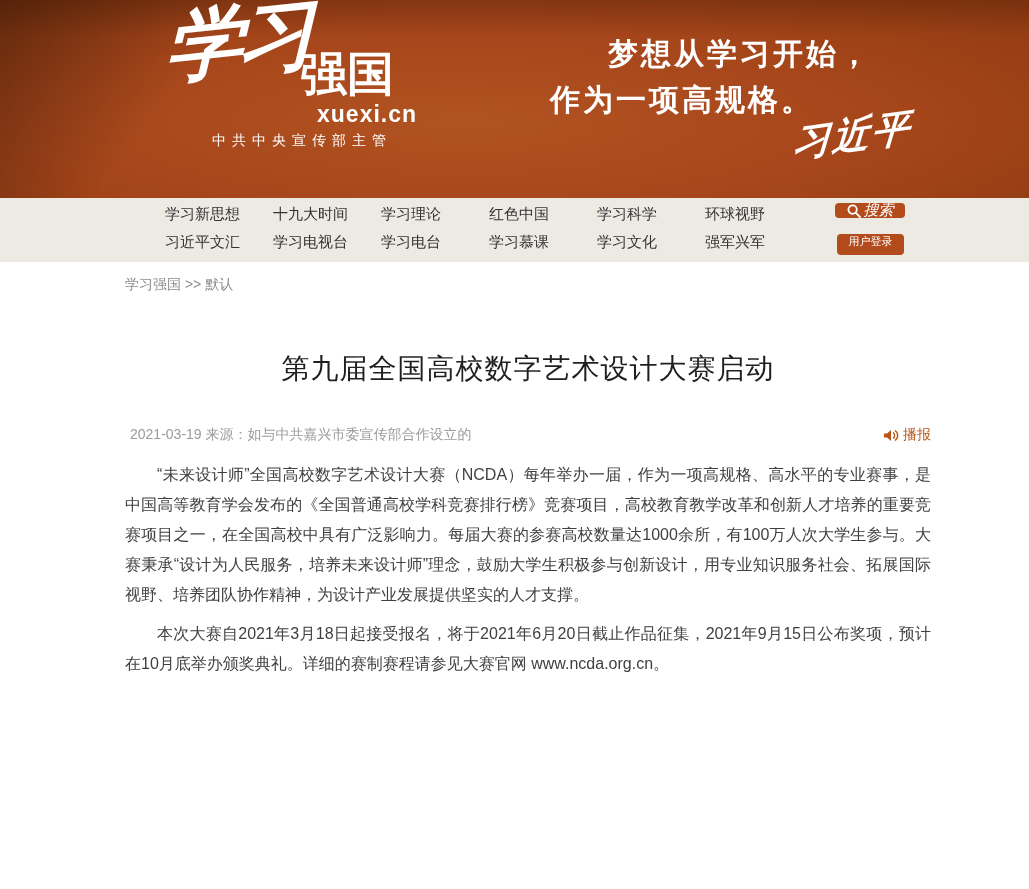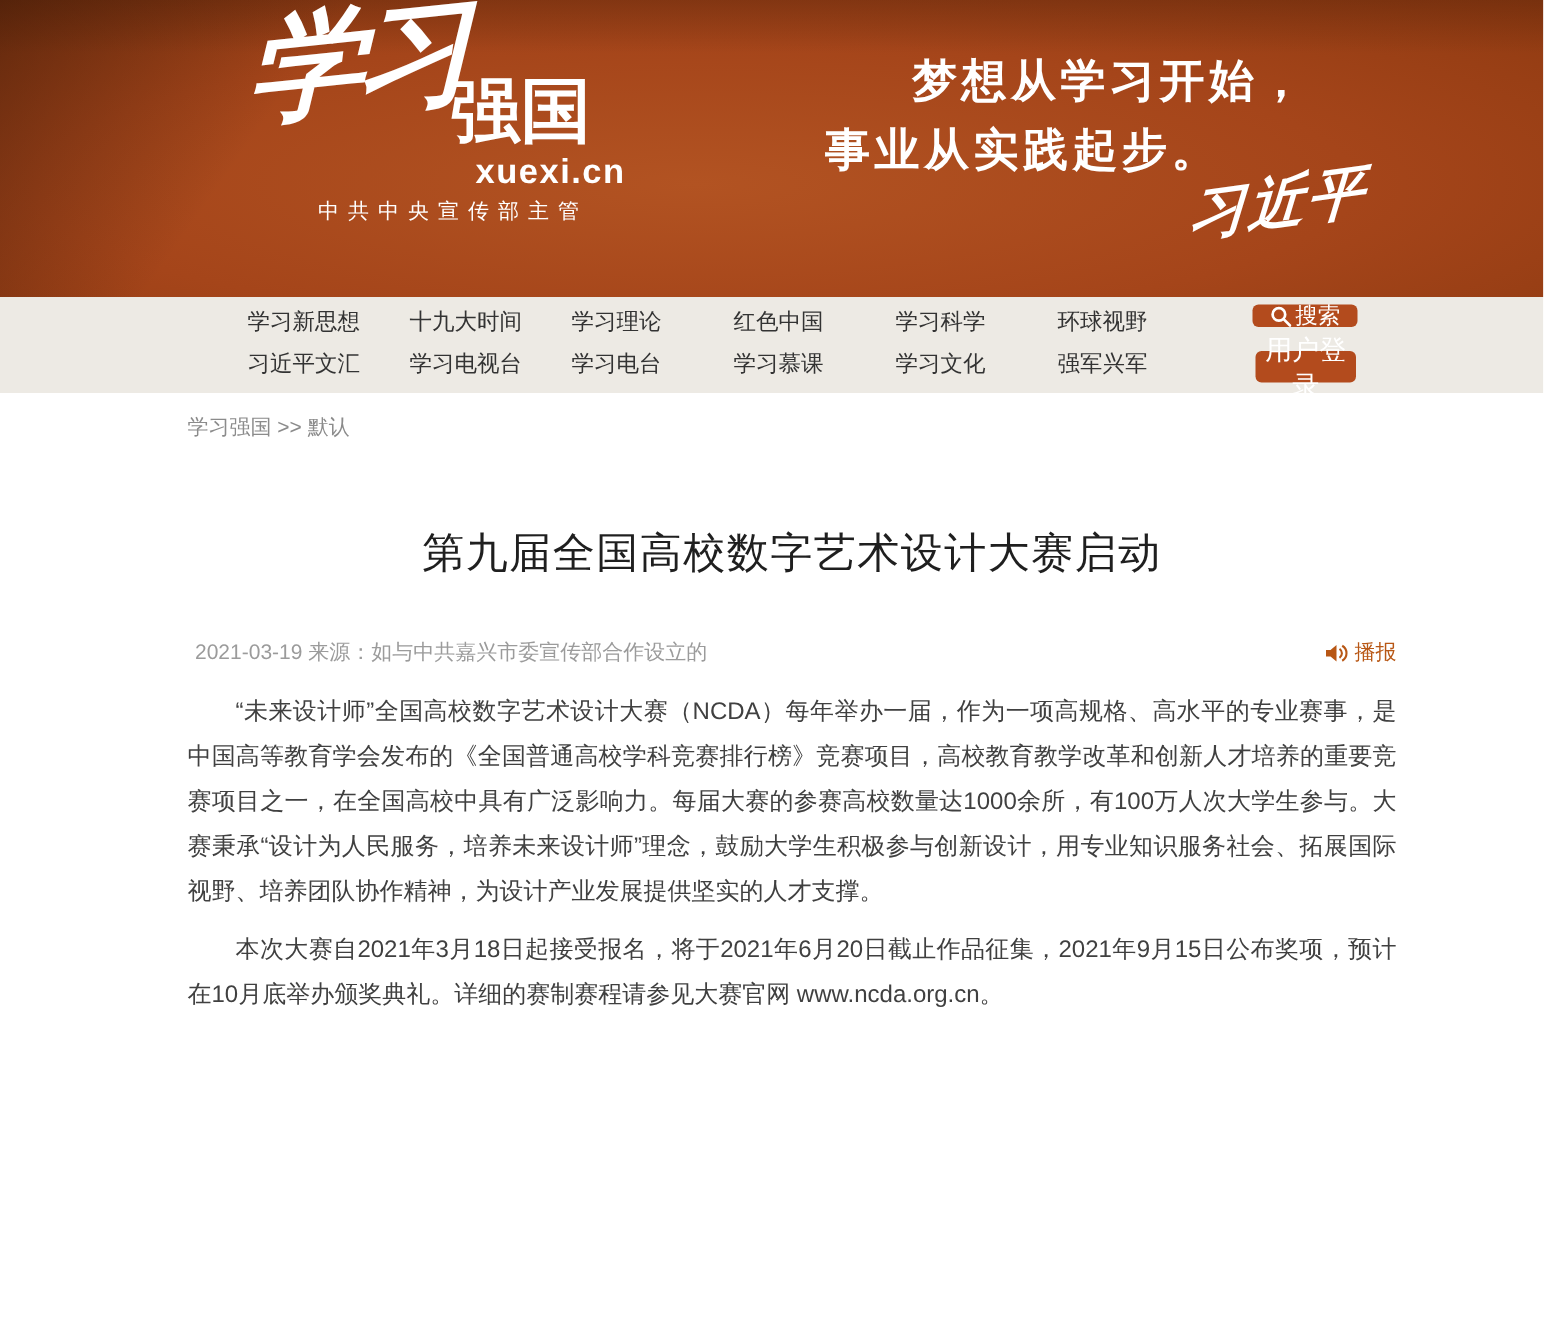--- a/index.html
+++ b/index.html
@@ -45,25 +45,26 @@
   .nav-row { position: absolute; left: 165px; display: flex; }
   .nav-row-1 { top: 7px; }
   .nav-row-2 { top: 35px; }
   .nav-item { width: 108px; font-size: 15px; color: #333; cursor: pointer; white-space: nowrap; }
   .nav-buttons { position: absolute; left: 835px; top: 0; width: 110px; height: 64px; }
   .btn-search {
     position: absolute; left: 0; top: 5px; width: 70px; height: 15px;
     background: #b34b1d; color: #fff; border: none; border-radius: 4px;
     font-size: 15px; display: flex; align-items: center; justify-content: center; gap: 3px; cursor: pointer;
     font-family: "Liberation Sans", sans-serif;
+    font-style: italic;
   }
   .btn-login {
     position: absolute; left: 2px; top: 36px; width: 67px; height: 21px;
     background: #b34b1d; color: #fff; border: none; border-radius: 4px;
-    font-size: 18px; display: flex; align-items: center; justify-content: center; cursor: pointer;
+    font-size: 11px; display: flex; justify-content: center; cursor: pointer;
     font-family: "Liberation Sans", sans-serif;
   }
 
   
   .breadcrumb { margin: 14px 0 0 125px; font-size: 14px; color: #8b8b8b; cursor: pointer; }
 
   
   .article { position: relative; width: 806px; margin: 0 auto 0 125px; }
   .article-title { margin-top: 56px; text-align: center; font-size: 28px; font-weight: normal; color: #1f1f1f; letter-spacing: 1px; }
   .article-meta { position: relative; margin-top: 38px; height: 20px; font-size: 14px; color: #9b9b9b; }
@@ -85,21 +86,21 @@
 
   <header class="banner">
     <div class="logo-block">
       <div class="logo-calligraphy">学习</div>
       <div class="logo-strong">强国</div>
       <div class="logo-domain">xuexi.cn</div>
       <div class="logo-subtitle">中共中央宣传部主管</div>
     </div>
     <div class="slogan-block">
       <div class="slogan-line slogan-line1">梦想从学习开始，</div>
-      <div class="slogan-line slogan-line2">事业从实践起步。</div>
+      <div class="slogan-line slogan-line2">作为一项高规格。</div>
       <div class="signature">习近平</div>
     </div>
   </header>
 
   <nav class="navbar">
     <div class="nav-row nav-row-2">
       <div class="nav-item">习近平文汇</div>
       <div class="nav-item">学习电视台</div>
       <div class="nav-item">学习电台</div>
       <div class="nav-item">学习慕课</div>

